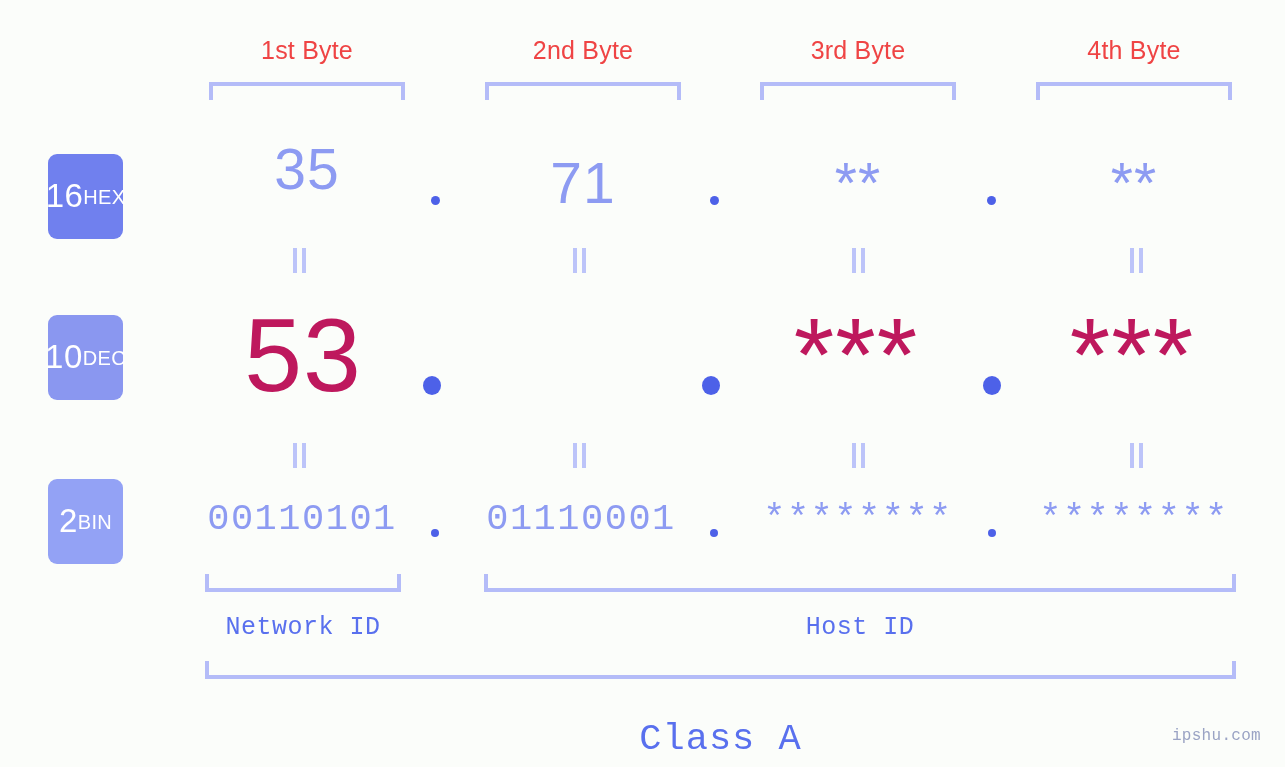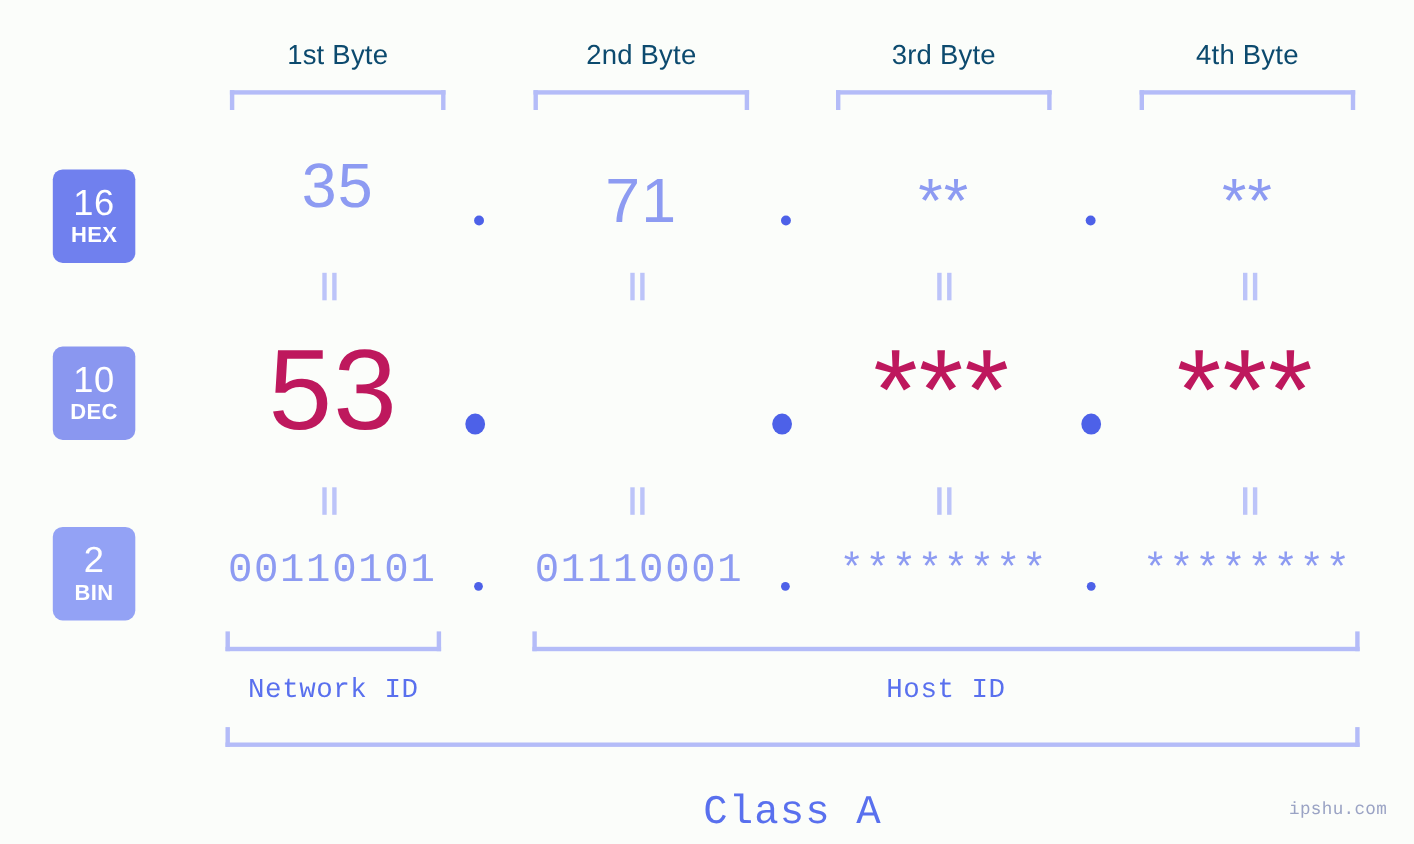--- a/index.html
+++ b/index.html
@@ -18,21 +18,21 @@
     position: relative;
     width: 1285px;
     height: 767px;
   }
 
   
   .byte-label {
     position: absolute;
     font-family: "Liberation Sans", sans-serif;
     font-size: 25px;
-    color: #0c4a6e;
+    color: #ef4444;
     text-align: center;
     white-space: nowrap;
     letter-spacing: 0.2px;
   }
 
   
   .bracket-down {
     position: absolute;
     border-top: 4px solid #b4bcf8;
     border-left: 4px solid #b4bcf8;
@@ -51,34 +51,34 @@
 
   
   .badge {
     position: absolute;
     width: 75px;
     border-radius: 9px;
     color: #ffffff;
     text-align: center;
     box-sizing: border-box;
     display: flex;
-    flex-direction: column;
+    flex-direction: row;
     align-items: center;
     justify-content: center;
     line-height: 1;
   }
   .badge .num {
     font-size: 33px;
     font-weight: 400;
     line-height: 1.05;
     letter-spacing: 0.5px;
   }
   .badge .name {
     font-size: 20px;
-    font-weight: 700;
+    font-weight: 400;
     line-height: 1.2;
     letter-spacing: 0.3px;
     text-align: right;
   }
   #badge-hex { background: #7080ee; }
   #badge-dec { background: #8a97f0; }
   #badge-bin { background: #93a2f5; }
 
   
   .cell {

